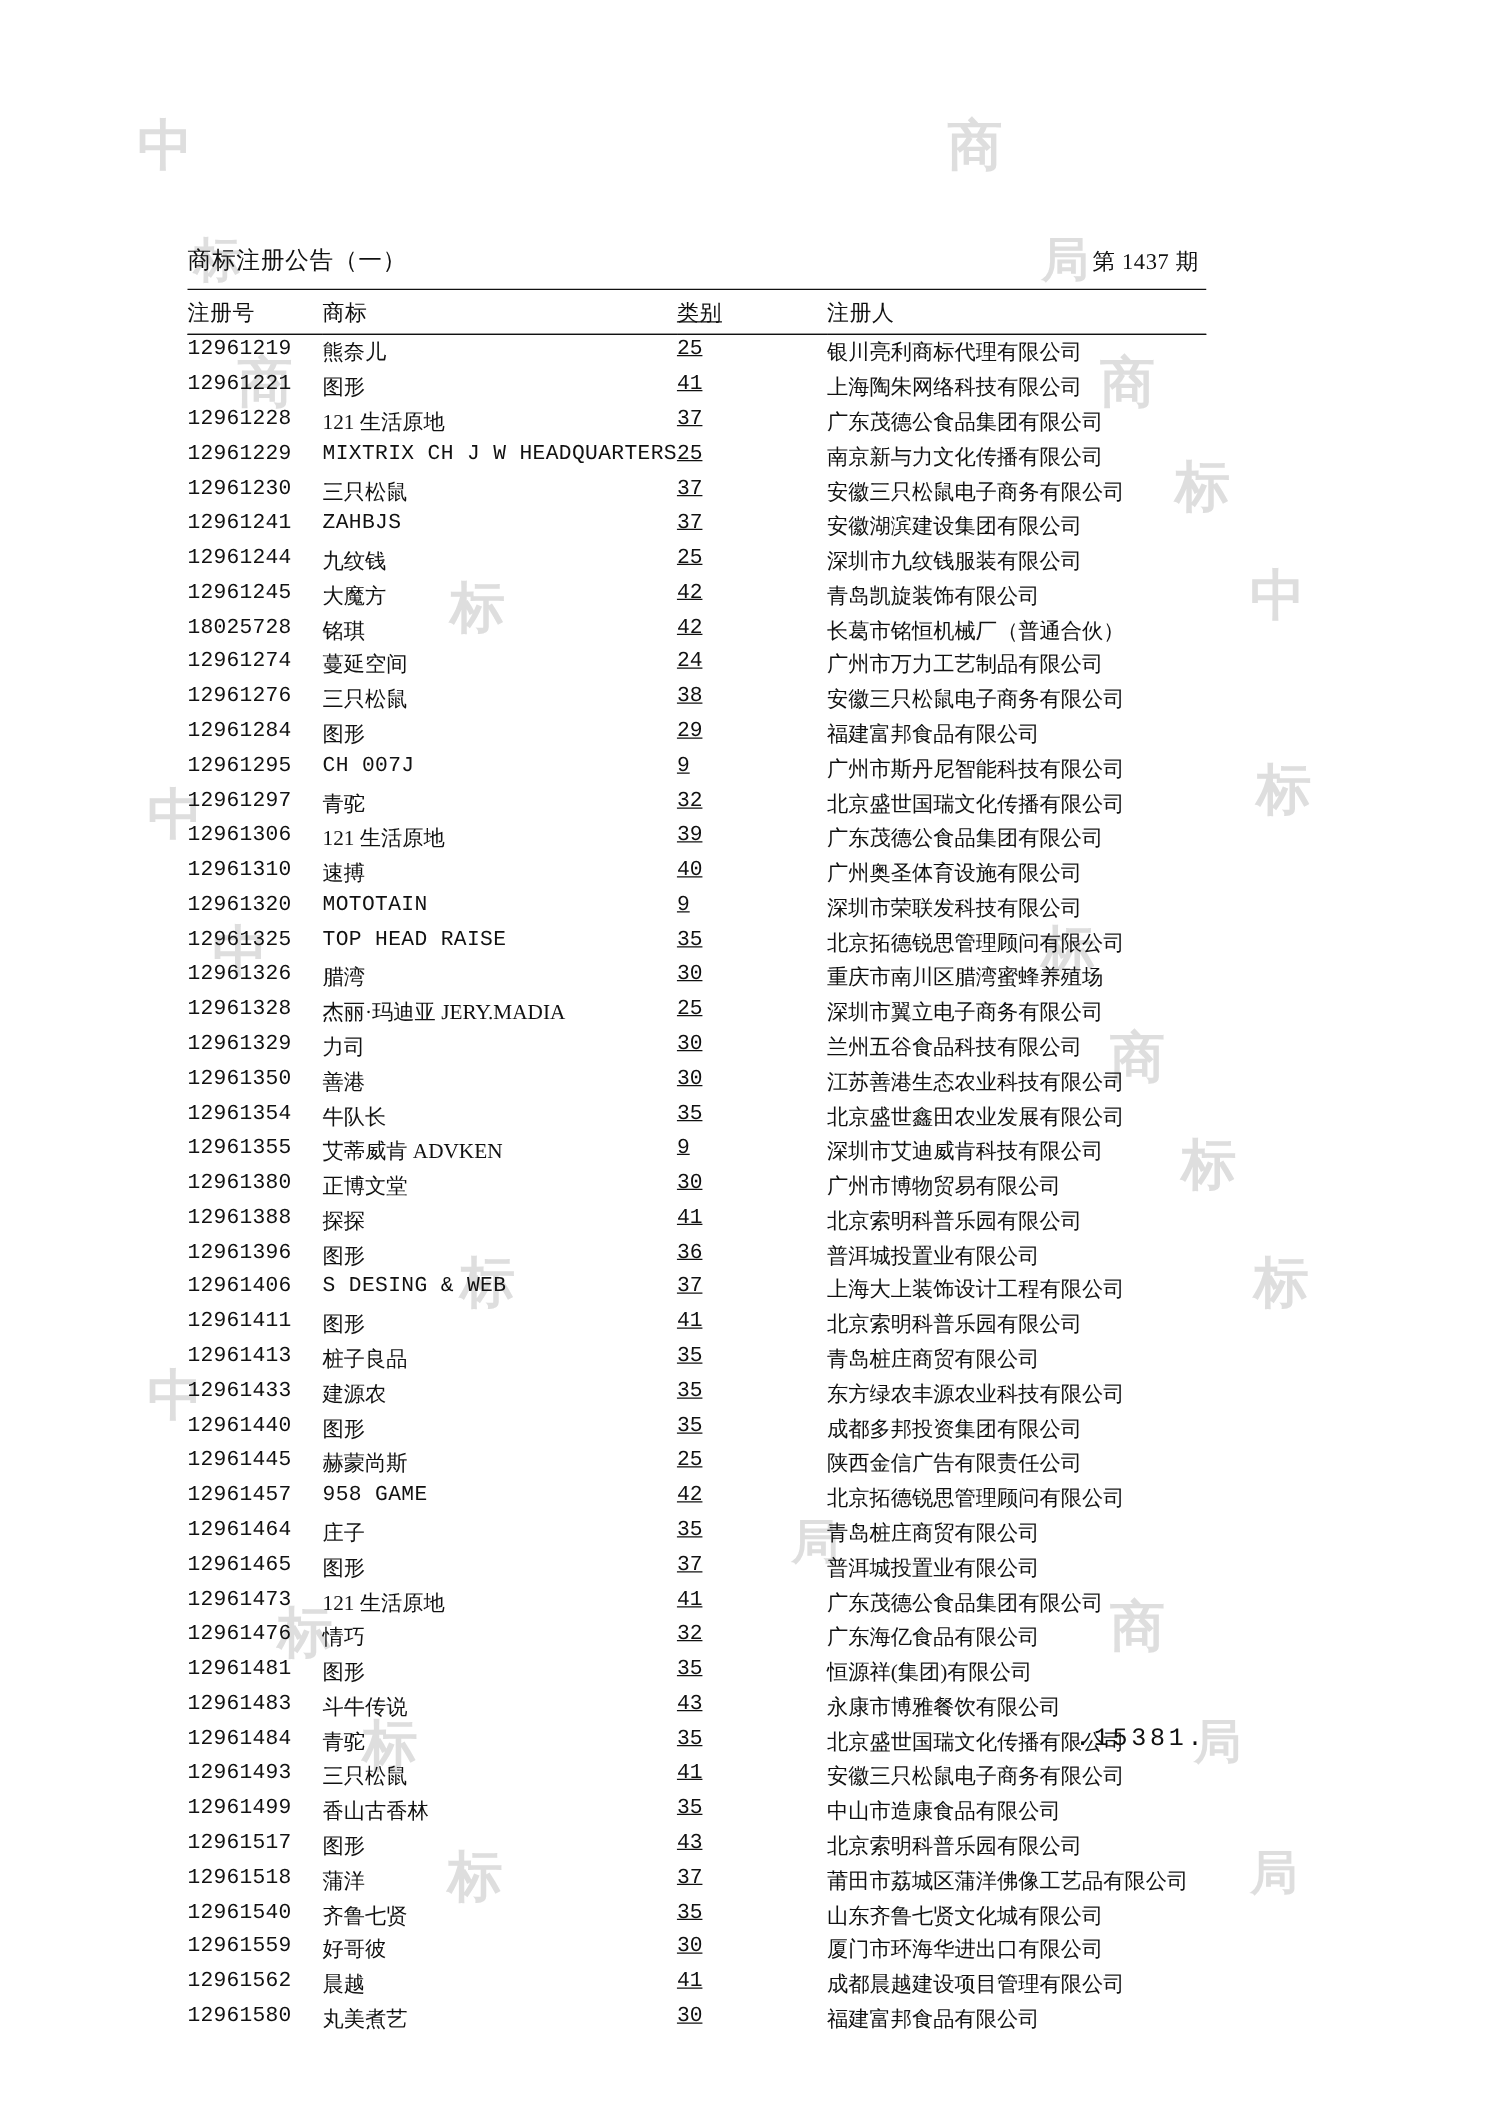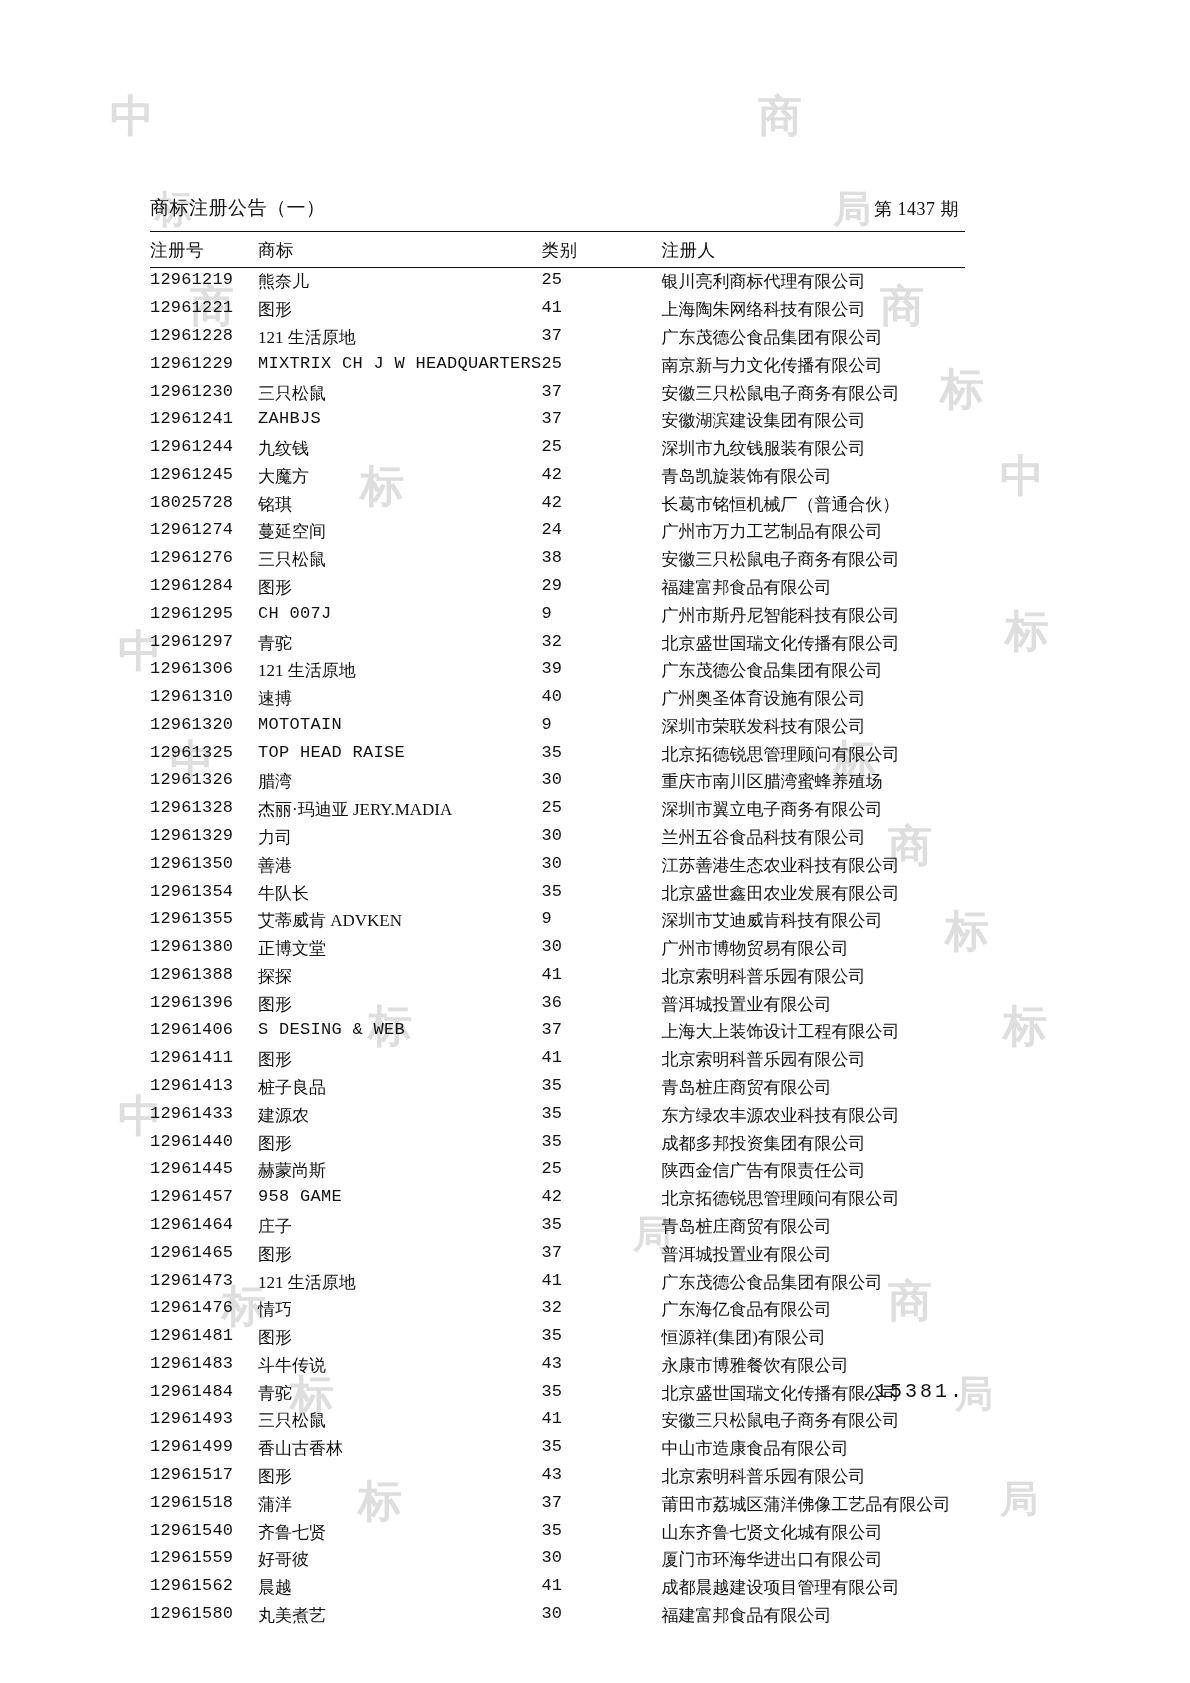--- a/index.html
+++ b/index.html
@@ -75,21 +75,21 @@
     letter-spacing: .5px;
   }
   table.reg td {
     font-size: 17px;
     padding: 2.4px 0;
     vertical-align: top;
     white-space: nowrap;
   }
   .c-no    { width: 108px; margin-left: 21px; }
   .c-mark  { width: 240px; }
-  .c-class { width: 120px; }
+  .c-class { width: 120px; text-decoration: underline; }
   .c-owner { width: auto; }
 
   
   .mono {
     font-family: "Liberation Mono", "DejaVu Sans Mono", monospace;
     font-size: 15.5px;
     letter-spacing: .3px;
   }
   td.c-no { font-family: "Liberation Mono", "DejaVu Sans Mono", monospace; font-size: 15.5px; letter-spacing: .2px; }
   td.c-class { font-family: "Liberation Mono", "DejaVu Sans Mono", monospace; font-size: 15.5px; }

